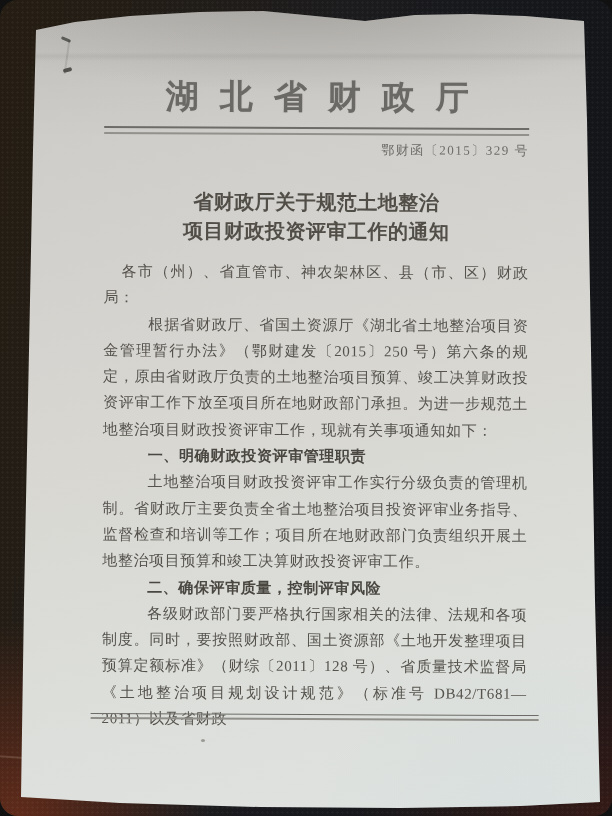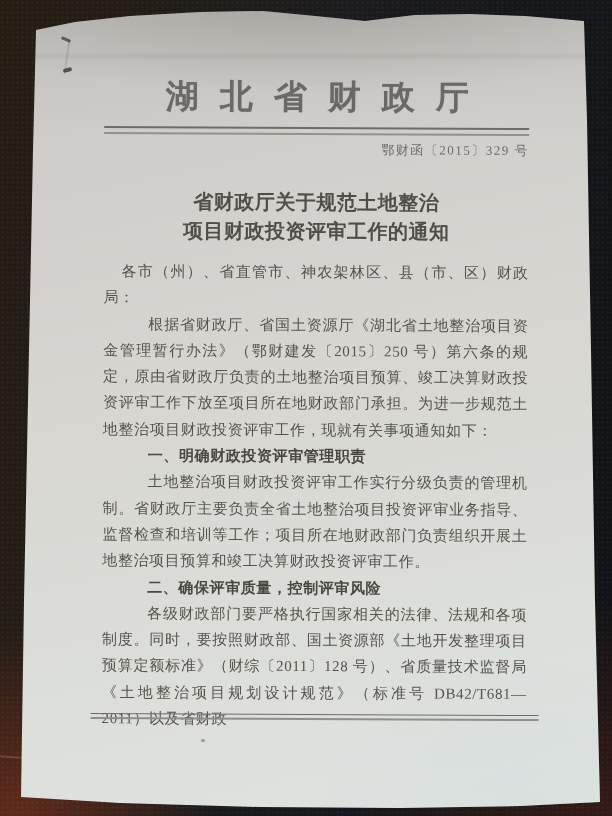--- a/index.html
+++ b/index.html
@@ -1,21 +1,21 @@
 <!DOCTYPE html>
 <html><head>
 <meta charset="utf-8">
 <style>
   html,body{margin:0;padding:0;}
   body{
     width:612px;height:816px;overflow:hidden;
     font-family:"Liberation Serif","DejaVu Serif",serif;
     background:#111;
   }
-  .scene{position:relative;width:612px;height:816px;overflow:hidden;}
+  .scene{position:relative;width:612px;height:816px;overflow:hidden;border-radius:18px;}
 
   
   .table-bg{
     position:absolute;inset:0;
     background:
       radial-gradient(rgba(255,255,255,0.035) 1px, transparent 1.4px),
       radial-gradient(42% 32% at 3% 100%, rgba(128,50,28,0.65), transparent 75%),
       radial-gradient(55% 38% at 100% 102%, rgba(92,36,22,0.5), transparent 78%),
       linear-gradient(105deg,#28201456 0,transparent 55%),
       linear-gradient(100deg,#241c12 0%,#1b1b1e 45%,#14161a 78%,#101216 100%);

